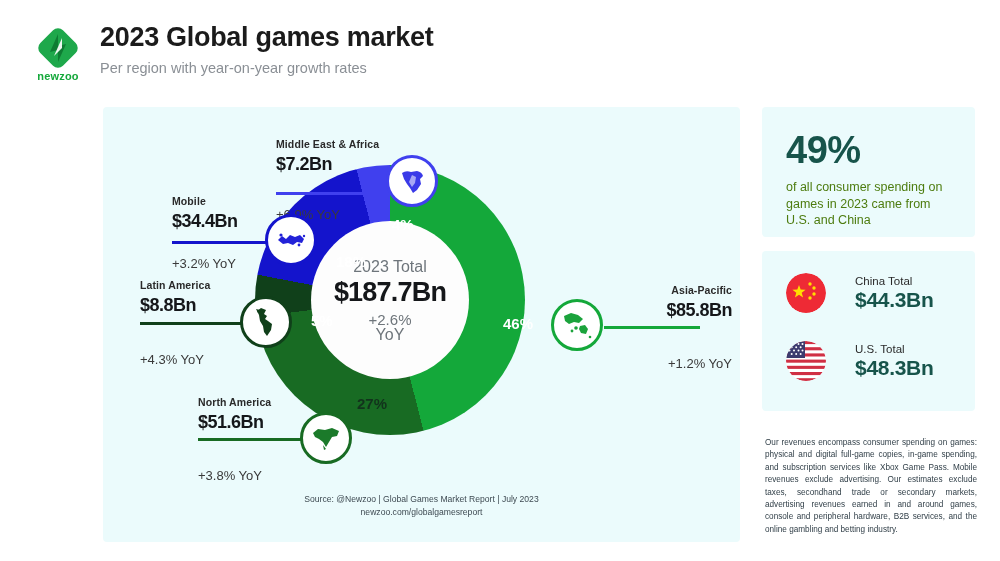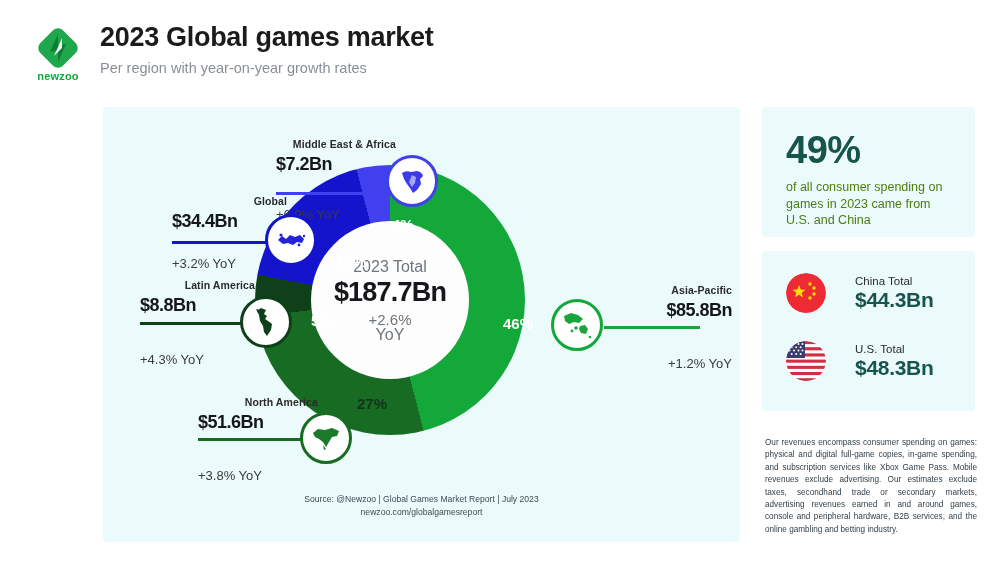--- a/index.html
+++ b/index.html
@@ -54,21 +54,21 @@
   .hole-top{font-size:16px;color:#6E757B;margin-bottom:1px;}
   .hole-main{font-size:27px;font-weight:bold;color:#15171A;letter-spacing:-.8px;}
   .hole-sub{font-size:15px;color:#6E757B;margin-top:4px;line-height:15px;text-align:center;}
   .hole-sub small{display:block;font-size:16px;}
 
   .seg-label{position:absolute;font-size:15px;font-weight:bold;color:#ffffff;}
   .seg-label.dark{color:#12331C;}
 
   
   .callout{position:absolute;}
-  .co-region{font-size:10.5px;font-weight:bold;color:#2A2A2A;letter-spacing:.1px;text-align:right;}
+  .co-region{font-size:10.5px;font-weight:bold;color:#2A2A2A;letter-spacing:.1px;}
   .co-value{font-size:18px;font-weight:bold;color:#15171A;letter-spacing:-.5px;
     line-height:26px;margin-top:1px;}
   .co-yoy{font-size:13px;color:#3A3A3A;margin-top:18px;}
   .marker{position:absolute;border-radius:50%;background:#FFFFFF;
     display:flex;align-items:center;justify-content:center;box-sizing:border-box;}
   .connector{position:absolute;height:3px;}
 
   .source{position:absolute;left:103px;top:493px;width:637px;text-align:center;
     font-size:8.6px;line-height:13px;color:#3E4A52;}
 </style>
@@ -124,21 +124,21 @@
 <div class="connector" style="left:172px;top:241px;width:108px;background:#1414CC;"></div>
 <div class="marker" style="left:265px;top:214px;width:52px;height:52px;border:3px solid #1414CC;">
   <svg width="32" height="24" viewBox="0 0 32 24">
     <path d="M3 12 L7 8 L11 11 L15 7 L20 9 L25 7 L29 11 L27 15 L22 14 L18 17 L13 15 L8 16 Z" fill="#2222D8"></path>
     <circle cx="6" cy="7" r="1.6" fill="#2222D8"></circle>
       <circle cx="24" cy="17" r="1.4" fill="#2222D8"></circle>
     <circle cx="29" cy="8" r="1.2" fill="#2222D8"></circle>
   </svg>
 </div>
 <div class="callout" style="left:172px;top:195px;width:115px;">
-  <div class="co-region">Global</div>
+  <div class="co-region">Mobile</div>
   <div class="co-value">$34.4Bn</div>
 </div>
 <div class="co-yoy" style="position:absolute;left:172px;top:238px;">+3.2% YoY</div>
 
 <div class="connector" style="left:140px;top:322px;width:110px;background:#10401A;"></div>
 <div class="marker" style="left:240px;top:296px;width:52px;height:52px;border:3px solid #10401A;">
   <svg width="28" height="32" viewBox="0 0 28 32">
     <path d="M9 2 L14 4 L12 8 L15 10 L13 13 L16 15 L20 18 L19 24 L15 30 L12 26 L11 20 L8 15 L7 9 L5 5 Z" fill="#10401A"></path>
     <path d="M4 3 L8 4 L6 7 Z" fill="#10401A"></path>
   </svg>

